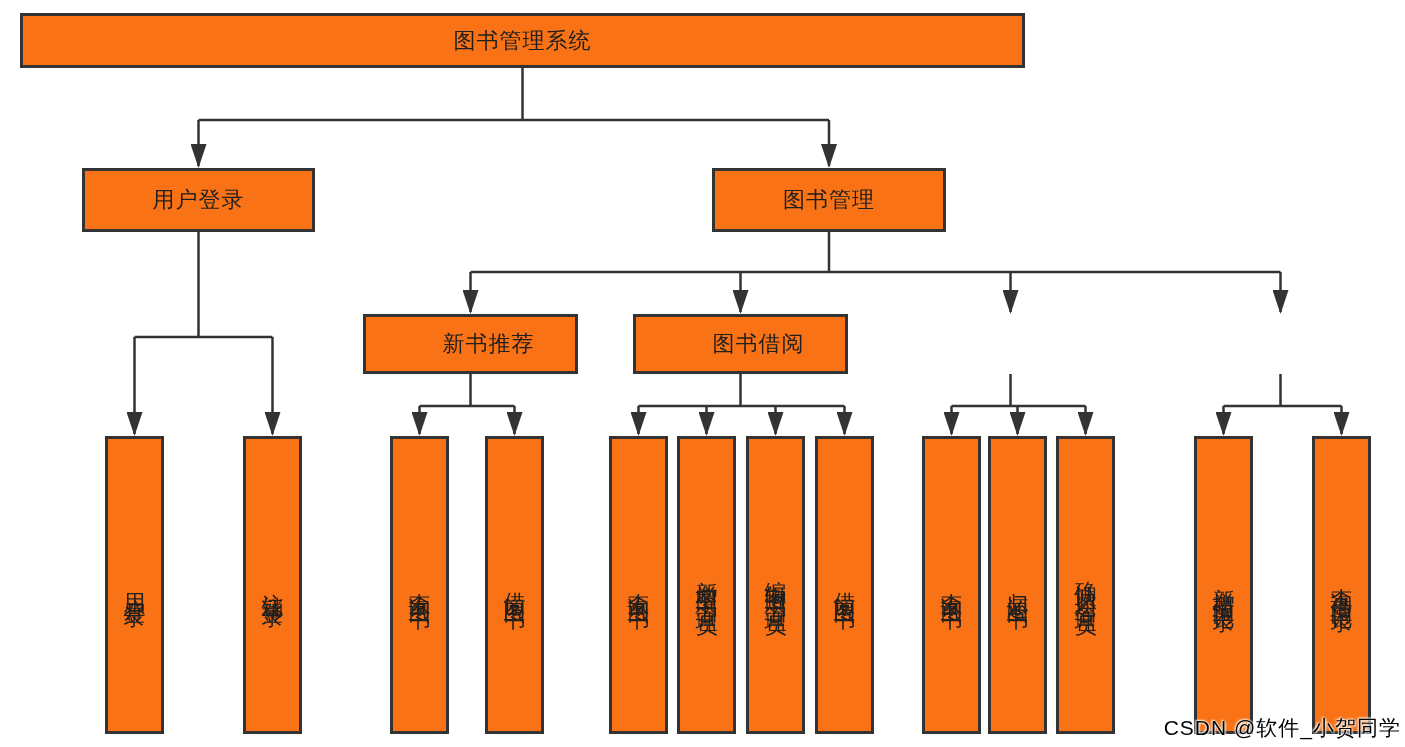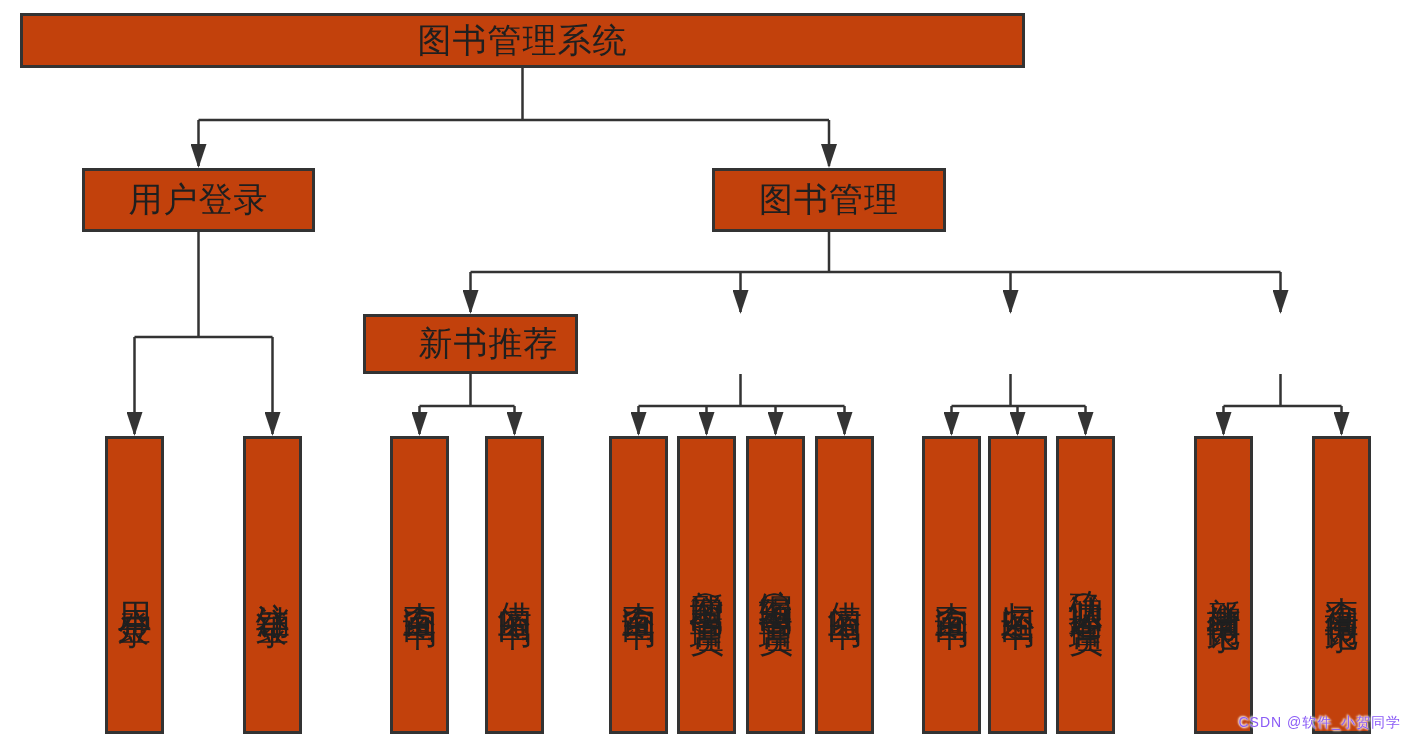--- a/index.html
+++ b/index.html
@@ -9,26 +9,26 @@
     font-family: "Liberation Sans", "DejaVu Sans", sans-serif;
     position: relative;
     overflow: hidden;
   }
   .stage { position: absolute; left: 0; top: 0; width: 1405px; height: 747px; }
   svg.wires { position: absolute; left: 0; top: 0; }
 
   .node {
     position: absolute;
     box-sizing: border-box;
-    background: #c2410c;
+    background: #f97316;
     border: 3px solid #333333;
     display: flex;
     align-items: center;
     justify-content: center;
-    font-size: 34px;
+    font-size: 22px;
     color: #1f1f1f;
     letter-spacing: 1px;
     white-space: nowrap;
     text-align: right;
   }
   .root  { left: 20px;  top: 13px;  width: 1005px; height: 55px; }
   .lvl2  { top: 168px; height: 64px; }
   .b-userlogin { left: 82px;  width: 233px; }
   .b-bookmgmt  { left: 712px; width: 234px; }
   .mid   { top: 314px; width: 215px; height: 60px; padding-left: 36px; }
@@ -48,22 +48,22 @@
   .l3  { left: 390px; }  .l4  { left: 485px; }
   .l5  { left: 609px; }  .l6  { left: 677px; }
   .l7  { left: 746px; }  .l8  { left: 815px; }
   .l9  { left: 922px; }  .l10 { left: 988px; }
   .l11 { left: 1056px; }
   .l12 { left: 1194px; } .l13 { left: 1312px; }
 
   .watermark {
     position: absolute;
     right: 4px; top: 714px;
-    font-size: 14px;
-    color: #8b5cf6;
+    font-size: 21px;
+    color: #000000;
     letter-spacing: 1px;
     text-shadow: 0 0 2px #ffffff, 1px 1px 2px #ffffff, -1px -1px 2px #ffffff;
     white-space: nowrap;
   }
 </style>
 </head>
 <body>
 
 <div class="stage">
 
@@ -109,20 +109,21 @@
       <line x1="1341.5" y1="406" x2="1341.5" y2="434" marker-end="url(#ah)"></line>
     </g>
   </svg>
 
   <div class="node root">图书管理系统</div>
 
   <div class="node lvl2 b-userlogin">用户登录</div>
   <div class="node lvl2 b-bookmgmt">图书管理</div>
 
   <div class="node mid m-newbook">新书推荐</div>
+  <div class="node mid m-borrow">图书借阅</div>
 
   <div class="node leaf l1">用户登录</div>
   <div class="node leaf l2">注销登录</div>
 
   <div class="node leaf l3">查询图书</div>
   <div class="node leaf l4">借阅图书</div>
 
   <div class="node leaf l5">查询图书</div>
   <div class="node leaf l6">新增图书（管理员）</div>
   <div class="node leaf l7">编辑图书（管理员）</div>

